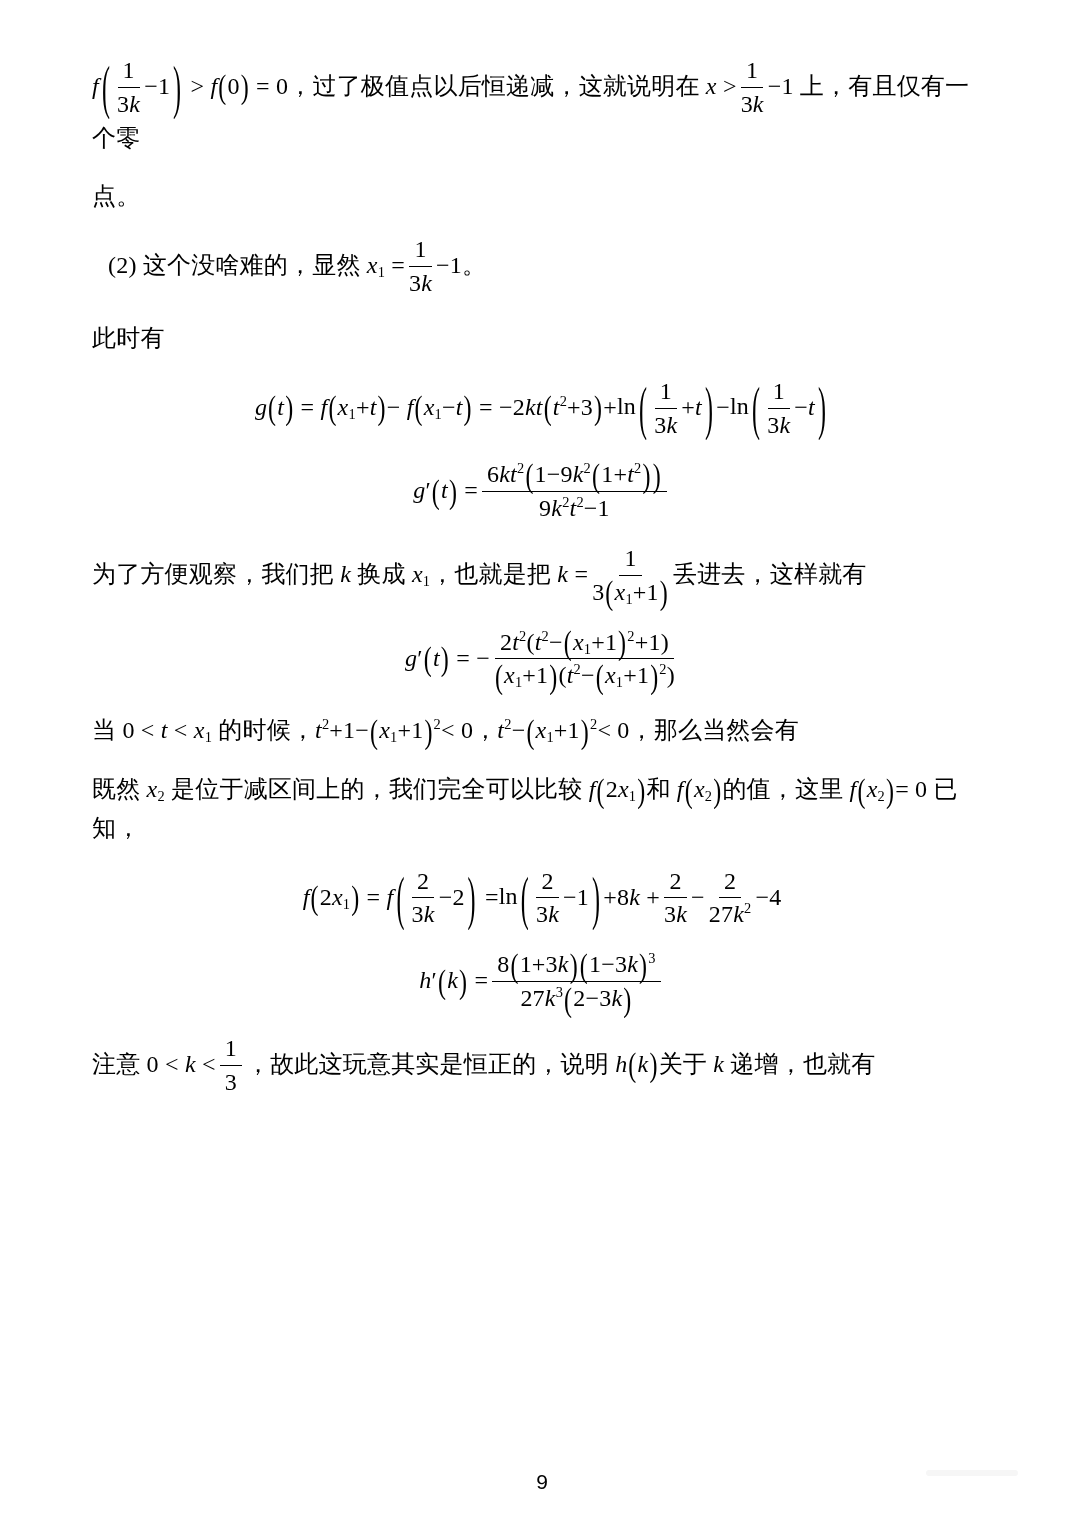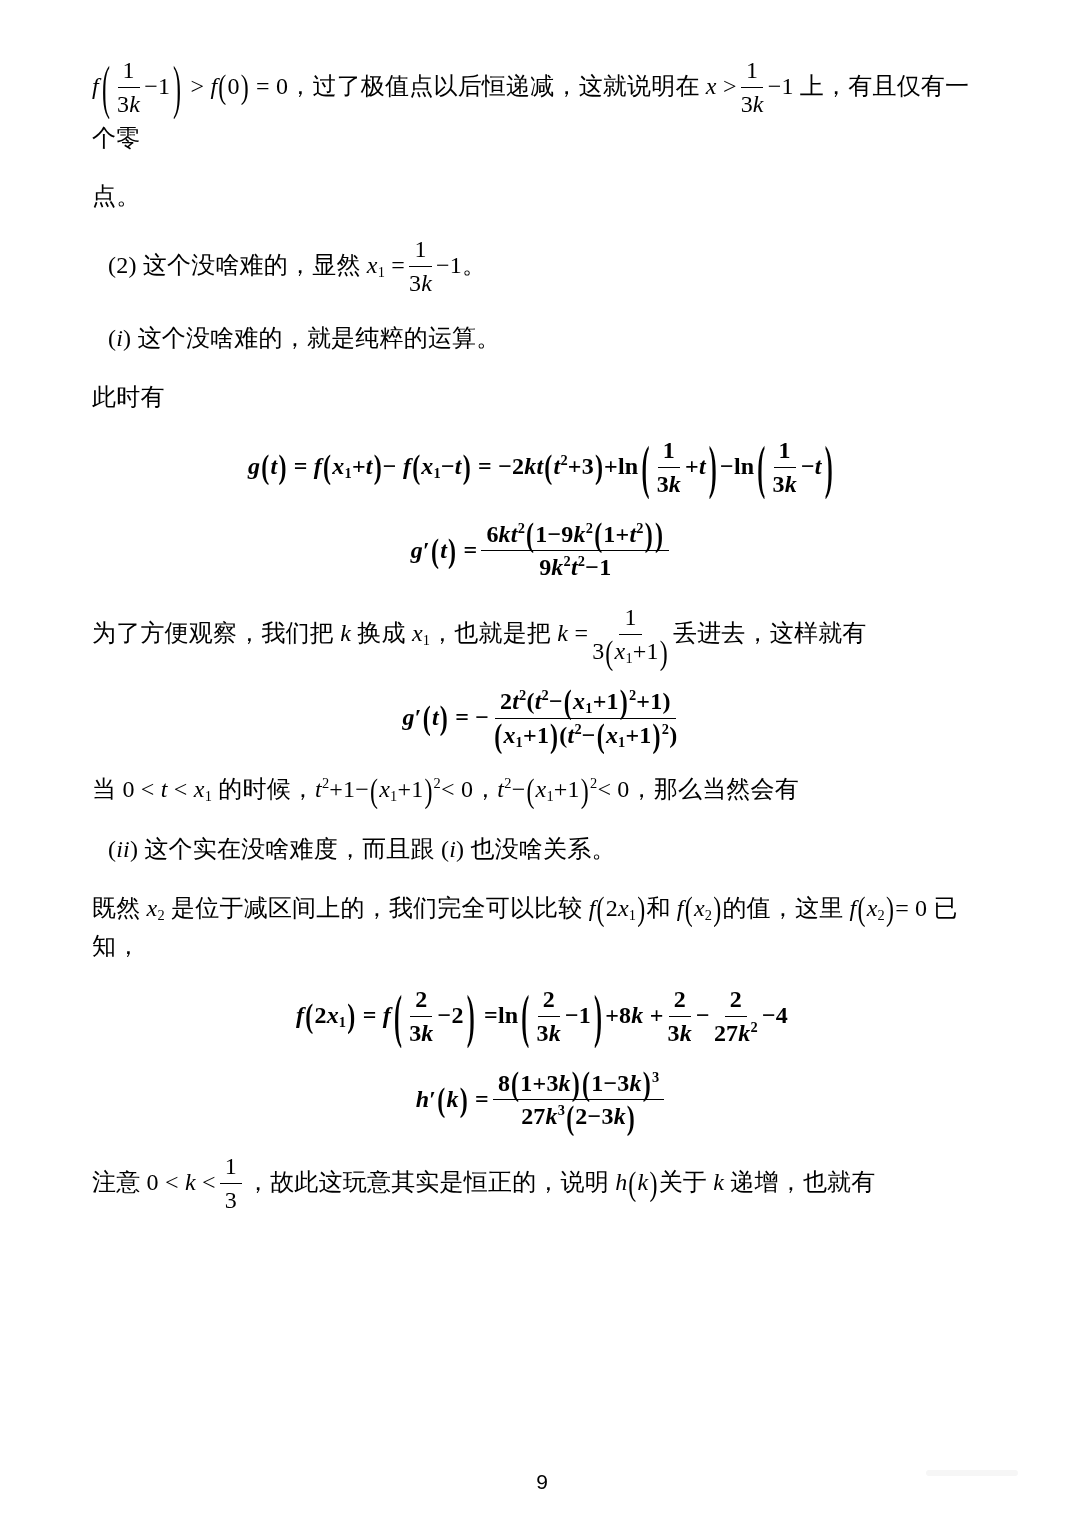--- a/index.html
+++ b/index.html
@@ -8,21 +8,21 @@
     color:#000;font-family:"Liberation Sans",sans-serif;
   }
   .doc{
     box-sizing:border-box;
     min-height:1528px;
     display:flex;flex-direction:column;
     padding:56px 88px 34px 92px;
   }
   .rows{display:flex;flex-direction:column;row-gap:21px;}
   .line{font-size:24px;line-height:1.55;letter-spacing:0.2px;}
-  .line.center{text-align:center;font-weight:bold;}
+  .line.center{text-align:center;}
   .line.indent{padding-left:16px;}
   
   .it{font-family:"Liberation Serif","DejaVu Serif",serif;font-style:italic;}
   .rm{font-family:"Liberation Serif","DejaVu Serif",serif;font-style:normal;}
   .cjk{font-family:"Liberation Sans","DejaVu Sans",sans-serif;}
   .roman, .roman span{font-style:normal !important;}
   .frac{
     display:inline-flex;flex-direction:column;align-items:center;
     vertical-align:middle;margin:0 4px;line-height:1.2;text-align:center;
   }
@@ -57,21 +57,20 @@
           <span class="den"><span class="rm">3</span><span class="it">k</span></span>
         </span><span class="rm">−1</span><span class="bp tall">)</span><span class="rm"> &gt; </span><span class="it">f</span><span class="bp med">(</span><span class="rm">0</span><span class="bp med">)</span><span class="rm"> = 0</span><span class="cjk">，过了极值点以后恒递减，这就说明在</span><span class="rm"> </span><span class="it">x</span><span class="rm"> &gt;</span><span class="frac">
           <span class="num"><span class="rm">1</span></span>
           <span class="den"><span class="rm">3</span><span class="it">k</span></span>
         </span><span class="rm">−1 </span><span class="cjk">上，有且仅有一个零</span></div>
       <div class="line math"><span class="cjk">点。</span></div>
       <div class="line math indent"><span class="rm">(2) </span><span class="cjk">这个没啥难的，显然</span><span class="rm"> </span><span class="it">x</span><sub><span class="rm">1</span></sub><span class="rm"> =</span><span class="frac">
           <span class="num"><span class="rm">1</span></span>
           <span class="den"><span class="rm">3</span><span class="it">k</span></span>
         </span><span class="rm">−1</span><span class="cjk">。</span></div>
-      <div class="line math indent"><span class="rm">(</span><span class="it">i</span><span class="rm">) </span><span class="cjk">这个没啥难的，就是纯粹的运算。</span></div>
       <div class="line math"><span class="cjk">此时有</span></div>
       <div class="line math center"><span class="it">g</span><span class="bp med">(</span><span class="it">t</span><span class="bp med">)</span><span class="rm"> = </span><span class="it">f</span><span class="bp med">(</span><span class="it">x</span><sub><span class="rm">1</span></sub><span class="rm">+</span><span class="it">t</span><span class="bp med">)</span><span class="rm">− </span><span class="it">f</span><span class="bp med">(</span><span class="it">x</span><sub><span class="rm">1</span></sub><span class="rm">−</span><span class="it">t</span><span class="bp med">)</span><span class="rm"> = −2</span><span class="it">kt</span><span class="bp med">(</span><span class="it">t</span><sup><span class="rm">2</span></sup><span class="rm">+3</span><span class="bp med">)</span><span class="rm">+</span><span class="roman"><span class="it">ln</span></span><span class="bp tall">(</span><span class="frac">
           <span class="num"><span class="rm">1</span></span>
           <span class="den"><span class="rm">3</span><span class="it">k</span></span>
         </span><span class="rm">+</span><span class="it">t</span><span class="bp tall">)</span><span class="rm">−</span><span class="roman"><span class="it">ln</span></span><span class="bp tall">(</span><span class="frac">
           <span class="num"><span class="rm">1</span></span>
           <span class="den"><span class="rm">3</span><span class="it">k</span></span>
         </span><span class="rm">−</span><span class="it">t</span><span class="bp tall">)</span></div>
       <div class="line math center"><span class="it">g</span><span class="rm">′</span><span class="bp med">(</span><span class="it">t</span><span class="bp med">)</span><span class="rm"> =</span><span class="frac">
           <span class="num"><span class="rm">6</span><span class="it">kt</span><sup><span class="rm">2</span></sup><span class="bp med">(</span><span class="rm">1−9</span><span class="it">k</span><sup><span class="rm">2</span></sup><span class="bp med">(</span><span class="rm">1+</span><span class="it">t</span><sup><span class="rm">2</span></sup><span class="bp med">)</span><span class="bp med">)</span></span>
@@ -79,21 +78,20 @@
         </span></div>
       <div class="line math"><span class="cjk">为了方便观察，我们把</span><span class="rm"> </span><span class="it">k</span><span class="rm"> </span><span class="cjk">换成</span><span class="rm"> </span><span class="it">x</span><sub><span class="rm">1</span></sub><span class="cjk">，也就是把</span><span class="rm"> </span><span class="it">k</span><span class="rm"> =</span><span class="frac">
           <span class="num"><span class="rm">1</span></span>
           <span class="den"><span class="rm">3</span><span class="bp med">(</span><span class="it">x</span><sub><span class="rm">1</span></sub><span class="rm">+1</span><span class="bp med">)</span></span>
         </span><span class="cjk">丢进去，这样就有</span></div>
       <div class="line math center"><span class="it">g</span><span class="rm">′</span><span class="bp med">(</span><span class="it">t</span><span class="bp med">)</span><span class="rm"> = −</span><span class="frac">
           <span class="num"><span class="rm">2</span><span class="it">t</span><sup><span class="rm">2</span></sup><span class="rm">(</span><span class="it">t</span><sup><span class="rm">2</span></sup><span class="rm">−</span><span class="bp med">(</span><span class="it">x</span><sub><span class="rm">1</span></sub><span class="rm">+1</span><span class="bp med">)</span><sup><span class="rm">2</span></sup><span class="rm">+1)</span></span>
           <span class="den"><span class="bp med">(</span><span class="it">x</span><sub><span class="rm">1</span></sub><span class="rm">+1</span><span class="bp med">)</span><span class="rm">(</span><span class="it">t</span><sup><span class="rm">2</span></sup><span class="rm">−</span><span class="bp med">(</span><span class="it">x</span><sub><span class="rm">1</span></sub><span class="rm">+1</span><span class="bp med">)</span><sup><span class="rm">2</span></sup><span class="rm">)</span></span>
         </span></div>
       <div class="line math"><span class="cjk">当</span><span class="rm"> 0 &lt; </span><span class="it">t</span><span class="rm"> &lt; </span><span class="it">x</span><sub><span class="rm">1</span></sub><span class="rm"> </span><span class="cjk">的时候，</span><span class="it">t</span><sup><span class="rm">2</span></sup><span class="rm">+1−</span><span class="bp med">(</span><span class="it">x</span><sub><span class="rm">1</span></sub><span class="rm">+1</span><span class="bp med">)</span><sup><span class="rm">2</span></sup><span class="rm">&lt; 0</span><span class="cjk">，</span><span class="it">t</span><sup><span class="rm">2</span></sup><span class="rm">−</span><span class="bp med">(</span><span class="it">x</span><sub><span class="rm">1</span></sub><span class="rm">+1</span><span class="bp med">)</span><sup><span class="rm">2</span></sup><span class="rm">&lt; 0</span><span class="cjk">，那么当然会有</span></div>
-      <div class="line math indent"><span class="rm">(</span><span class="it">ii</span><span class="rm">) </span><span class="cjk">这个实在没啥难度，而且跟</span><span class="rm"> (</span><span class="it">i</span><span class="rm">) </span><span class="cjk">也没啥关系。</span></div>
       <div class="line math"><span class="cjk">既然</span><span class="rm"> </span><span class="it">x</span><sub><span class="rm">2</span></sub><span class="rm"> </span><span class="cjk">是位于减区间上的，我们完全可以比较</span><span class="rm"> </span><span class="it">f</span><span class="bp med">(</span><span class="rm">2</span><span class="it">x</span><sub><span class="rm">1</span></sub><span class="bp med">)</span><span class="cjk">和</span><span class="rm"> </span><span class="it">f</span><span class="bp med">(</span><span class="it">x</span><sub><span class="rm">2</span></sub><span class="bp med">)</span><span class="cjk">的值，这里</span><span class="rm"> </span><span class="it">f</span><span class="bp med">(</span><span class="it">x</span><sub><span class="rm">2</span></sub><span class="bp med">)</span><span class="rm">= 0 </span><span class="cjk">已知，</span></div>
       <div class="line math center"><span class="it">f</span><span class="bp med">(</span><span class="rm">2</span><span class="it">x</span><sub><span class="rm">1</span></sub><span class="bp med">)</span><span class="rm"> = </span><span class="it">f</span><span class="bp tall">(</span><span class="frac">
           <span class="num"><span class="rm">2</span></span>
           <span class="den"><span class="rm">3</span><span class="it">k</span></span>
         </span><span class="rm">−2</span><span class="bp tall">)</span><span class="rm"> =</span><span class="roman"><span class="it">ln</span></span><span class="bp tall">(</span><span class="frac">
           <span class="num"><span class="rm">2</span></span>
           <span class="den"><span class="rm">3</span><span class="it">k</span></span>
         </span><span class="rm">−1</span><span class="bp tall">)</span><span class="rm">+8</span><span class="it">k</span><span class="rm"> +</span><span class="frac">
           <span class="num"><span class="rm">2</span></span>
           <span class="den"><span class="rm">3</span><span class="it">k</span></span>

